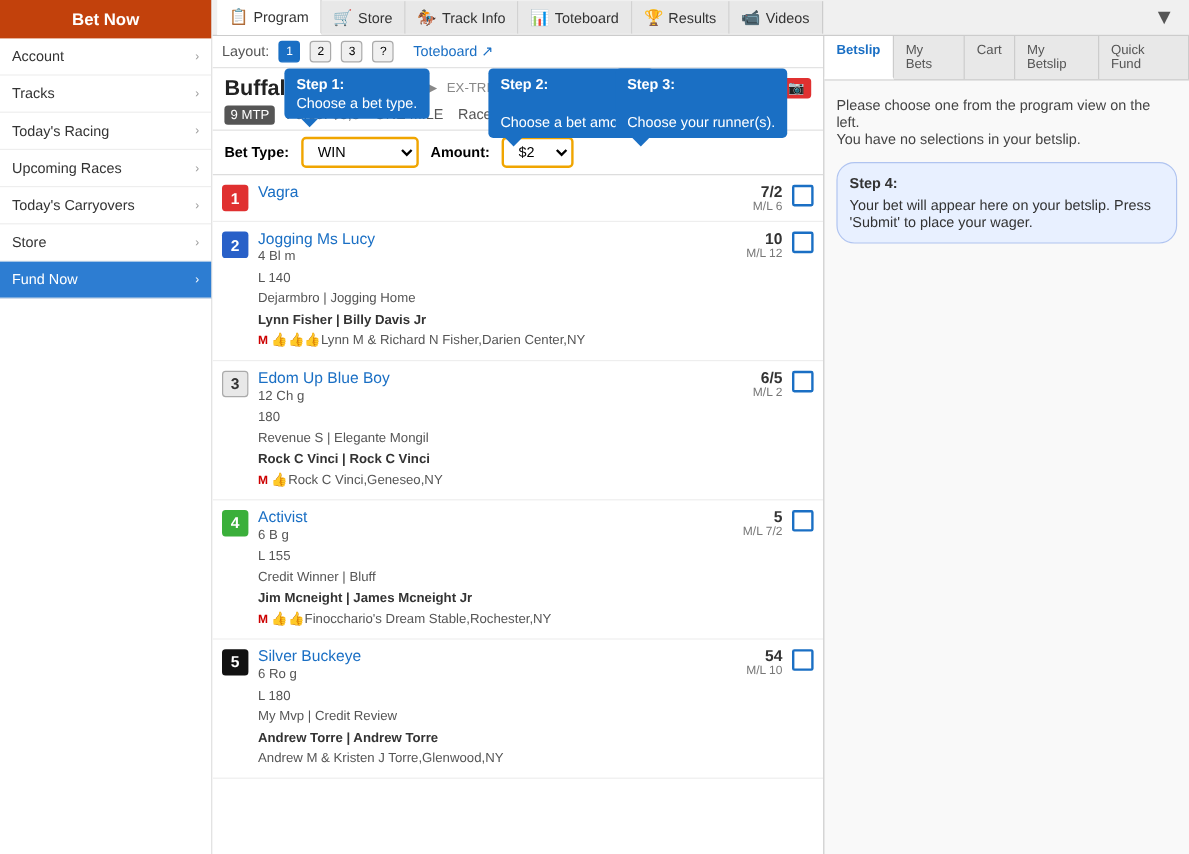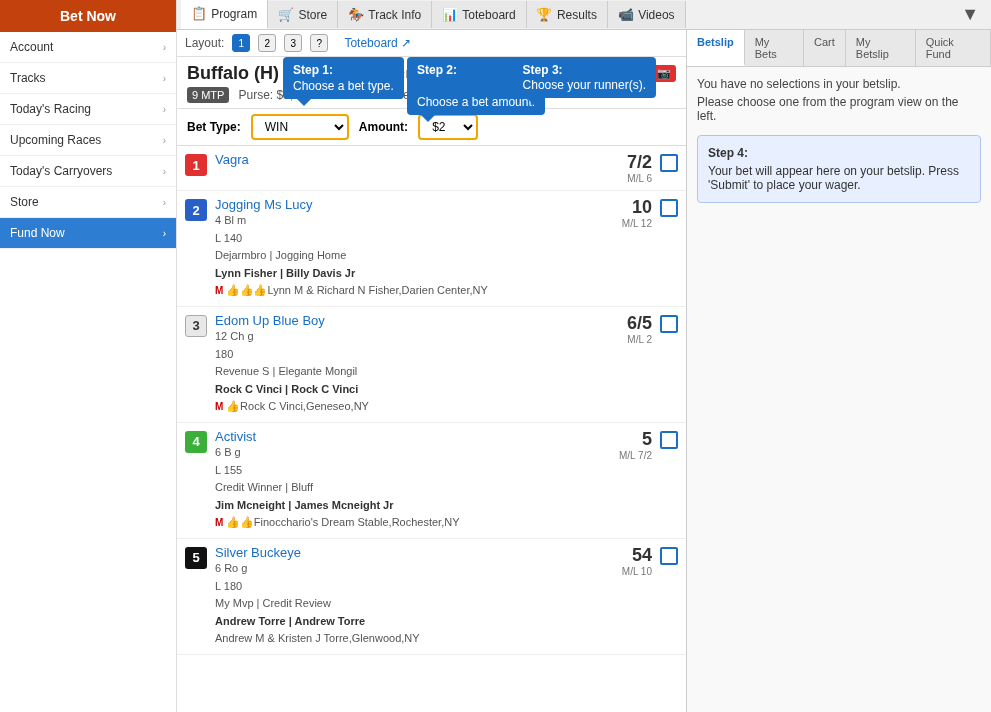--- a/index.html
+++ b/index.html
@@ -191,21 +191,21 @@
       font-weight: bold; font-size: 13px;
       color: #fff;
       flex-shrink: 0;
       margin-top: 2px;
     }
     .runner-info { flex: 1; }
     .runner-name { color: #1a6fc4; font-weight: normal; font-size: 13px; cursor: pointer; }
     .runner-details { color: #555; font-size: 11px; line-height: 1.6; }
     .runner-trainer { font-weight: bold; color: #333; font-size: 11px; }
     .runner-odds { text-align: right; min-width: 60px; font-size: 11px; }
-    .odds-num { font-size: 18px; font-weight: bold; color: #333; }
+    .odds-num { font-size: 13px; font-weight: bold; color: #333; }
     .ml-label { color: #777; font-size: 10px; }
     .runner-checkbox {
       width: 18px; height: 18px;
       border: 2px solid #1a6fc4;
       border-radius: 2px;
       margin-top: 2px;
       cursor: pointer;
       flex-shrink: 0;
     }
     .med-icon { color: #c00; font-size: 10px; font-weight: bold; }
@@ -241,21 +241,21 @@
     }
     #betslip-content {
       padding: 10px;
       font-size: 11px;
       color: #444;
       flex: 1;
     }
     .step4-box {
       background: #e8f0ff;
       border: 1px solid #b0c4f0;
-      border-radius: 4px;
+      border-radius: 15px;
       padding: 10px;
       margin-top: 12px;
       font-size: 11px;
       color: #333;
     }
     .step4-title { font-weight: bold; margin-bottom: 4px; }
 
     
     .num-1 { background: #e03030; }
     .num-2 { background: #2860c8; }
@@ -372,33 +372,33 @@
           <option>EXACTA</option>
           <option>TRIFECTA</option>
         </select>
         <span class="amount-label">Amount:</span>
         <select class="amount-input">
           <option>$2</option>
           <option>$5</option>
           <option>$10</option>
         </select>
 
-        <div style="position:absolute;top:-52px;left:60px;background:#1a6fc4;color:#fff;border-radius:4px;padding:6px 10px;font-size:11px;z-index:300;min-width:90px;margin-left:46px;">
+        <div style="position:absolute;top:-52px;left:60px;background:#1a6fc4;color:#fff;border-radius:4px;padding:6px 10px;font-size:11px;z-index:300;min-width:90px;">
           <div style="font-weight:bold;margin-bottom:2px;">Step 1:</div>
           <div>Choose a bet type.</div>
           <div style="position:absolute;bottom:-7px;left:14px;border:7px solid transparent;border-top-color:#1a6fc4;border-bottom:none;"></div>
         </div>
 
         <div style="position:absolute;top:-52px;left:230px;background:#1a6fc4;color:#fff;border-radius:4px;padding:6px 10px;font-size:11px;z-index:300;min-width:100px;">
           <div style="font-weight:bold;margin-bottom:18px;">Step 2:</div>
           <div>Choose a bet amount.</div>
           <div style="position:absolute;bottom:-7px;left:14px;border:7px solid transparent;border-top-color:#1a6fc4;border-bottom:none;"></div>
         </div>
       <div style="position: absolute; top: -52px; right: 30px; background: rgb(26, 111, 196); color: rgb(255, 255, 255); border-radius: 4px; padding: 6px 10px; font-size: 11px; z-index: 300; min-width: 100px;">
-  <div style="font-weight:bold;margin-bottom:1px;">Step 3:</div>
+  <div style="font-weight:bold;margin-bottom:18px;">Step 3:</div>
   <div>Choose your runner(s).</div>
   <div style="position:absolute;bottom:-7px;left:14px;border:7px solid transparent;border-top-color:#1a6fc4;border-bottom:none;"></div>
 </div>
         </div>
 
       <div id="runners-area">
 
       <div class="runner-row">
     <div class="runner-num num-1">1</div>
     <div class="runner-info">
@@ -487,22 +487,22 @@
 
     <div id="right-panel">
       <div id="betslip-tabs">
         <div class="betslip-tab active">Betslip</div>
         <div class="betslip-tab">My Bets</div>
         <div class="betslip-tab">Cart</div>
         <div class="betslip-tab">My Betslip</div>
         <div class="betslip-tab">Quick Fund</div>
       </div>
       <div id="betslip-content">
+        <p style="margin-top:4px;">Please choose one from the program view on the left.</p>
         <p>You have no selections in your betslip.</p>
-        <p style="margin-top:4px;">Please choose one from the program view on the left.</p>
         <div class="step4-box">
           <div class="step4-title">Step 4:</div>
           <div>Your bet will appear here on your betslip. Press 'Submit' to place your wager.</div>
         </div>
       </div>
     </div>
   </div>
 </div>
 
 </body></html>

